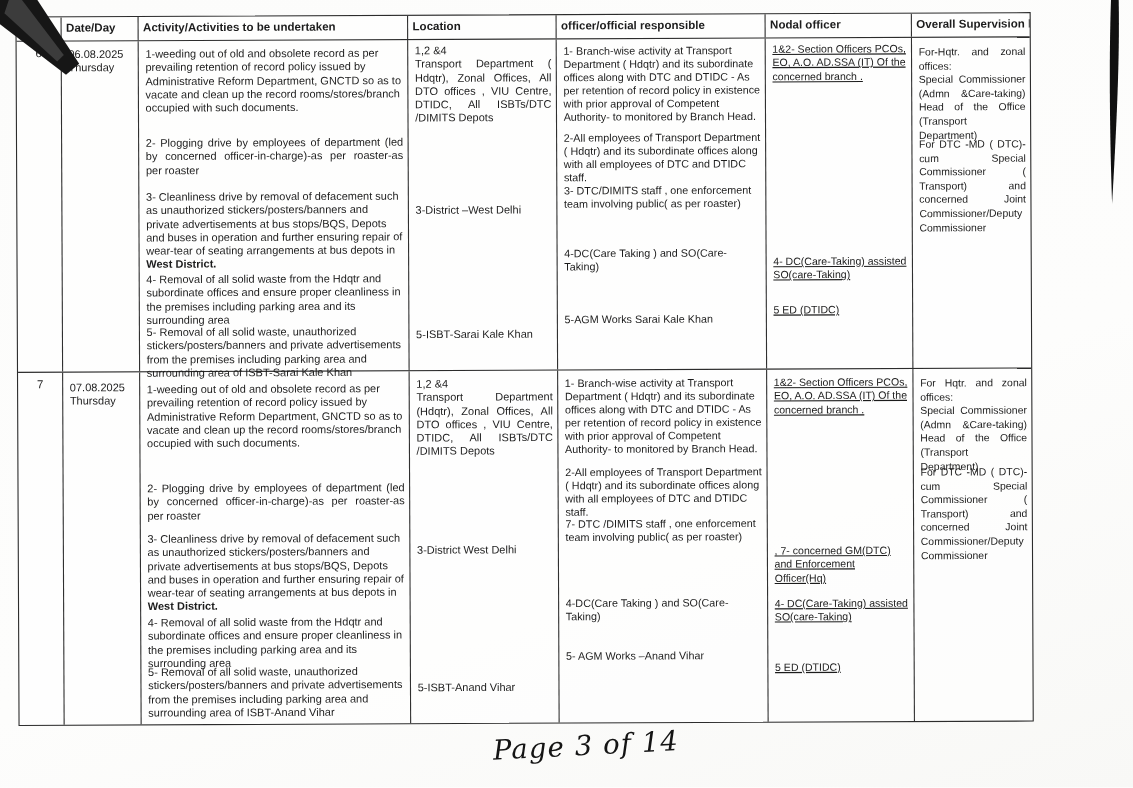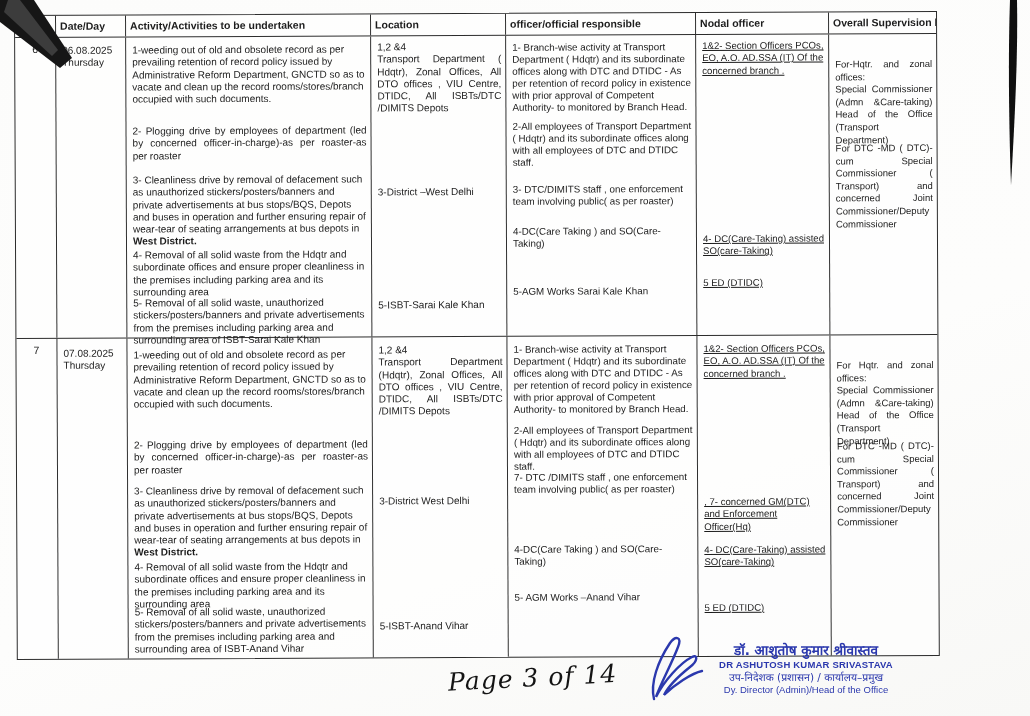--- a/index.html
+++ b/index.html
@@ -31,21 +31,21 @@
   .cell:last-child{border-right:none;}
   .body-row{border-bottom:1.4px solid #2c2c2c;}
   .body-row:last-child{border-bottom:none;}
   .r6{height:300px;}
   .r7{height:320px;}
 
   .p{position:absolute;left:6px;right:4px;margin:0;font-size:10px;line-height:12.3px;}
   .just{text-align:justify;}
   .col-off .p{font-size:9.8px;line-height:12.1px;}
   .col-nod .p{font-size:9.6px;line-height:12.4px;text-decoration:underline;}
-  .col-sup .p{font-size:9.5px;line-height:12.6px;text-align:justify;margin-top:16px;}
+  .col-sup .p{font-size:9.5px;line-height:12.6px;text-align:justify;}
   .sno{position:absolute;top:5px;left:0;right:0;text-align:center;font-size:10.5px;margin:0;}
   b{font-weight:bold;}
 
   
   .page-label{
     position:absolute;left:448px;top:662px;width:220px;
     font-family:"DejaVu Serif", serif;font-style:italic;
     font-size:25px;color:#141414;transform:rotate(-3deg);
     letter-spacing:1px;
   }
@@ -100,21 +100,21 @@
         <p class="p" style="top:5px">
           <span>1,2 &amp;4</span><br>
           <span class="just" style="display:block;text-align:justify">Transport Department ( Hdqtr), Zonal Offices, All DTO offices , VIU Centre, DTIDC, All ISBTs/DTC /DIMITS Depots</span>
         </p>
         <p class="p" style="top:150px">3-District –West Delhi</p>
         <p class="p" style="top:263px">5-ISBT-Sarai Kale Khan</p>
       </div>
       <div class="cell col-off">
         <p class="p" style="top:6px">1- Branch-wise activity at Transport Department ( Hdqtr) and its subordinate offices along with DTC and DTIDC - As per retention of record policy in existence with prior approval of Competent Authority- to monitored by Branch Head.</p>
         <p class="p" style="top:85px">2-All employees of Transport Department ( Hdqtr) and its subordinate offices along with  all employees of DTC and DTIDC staff.</p>
-        <p class="p" style="top:148px">3- DTC/DIMITS staff , one enforcement team involving public( as per roaster)</p>
+        <p class="p" style="top:133px">3- DTC/DIMITS staff , one enforcement team involving public( as per roaster)</p>
         <p class="p" style="top:190px">4-DC(Care Taking ) and SO(Care-Taking)</p>
         <p class="p" style="top:250px">5-AGM Works Sarai Kale Khan</p>
       </div>
       <div class="cell col-nod">
         <p class="p" style="top:5px">1&amp;2- Section Officers PCOs, EO, A.O. AD.SSA (IT)   Of the concerned branch .</p>
         <p class="p" style="top:198px">4- DC(Care-Taking)  assisted SO(care-Taking)</p>
         <p class="p" style="top:242px">5 ED (DTIDC)</p>
       </div>
       <div class="cell col-sup">
         <p class="p" style="top:8px">
@@ -169,29 +169,20 @@
           <span>Special Commissioner (Admn &amp;Care-taking) Head of the Office (Transport Department)</span>
         </p>
         <p class="p" style="top:89px">For DTC -MD ( DTC)- cum Special Commissioner ( Transport) and concerned Joint Commissioner/Deputy Commissioner</p>
       </div>
     </div>
 
   </div>
 
   <div class="page-label">Page 3 of 14</div>
 
-  <div class="signature">
-    <svg class="scrawl" width="90" height="72" viewBox="0 0 90 72">
-      <path d="M14,66 C10,50 18,28 30,10 C36,2 42,4 38,14 C32,30 20,52 16,64 C24,48 40,30 52,24 C58,21 58,28 50,34 C40,42 28,54 24,62 C34,52 52,40 62,38" fill="none" stroke="#2b38ad" stroke-width="2.4" stroke-linecap="round"></path>
-    </svg>
-    <p class="sig-hindi-name">डॉ. आशुतोष कुमार श्रीवास्तव</p>
-    <p class="sig-eng-name">DR ASHUTOSH KUMAR SRIVASTAVA</p>
-    <p class="sig-hindi-title">उप-निदेशक (प्रशासन) / कार्यालय–प्रमुख</p>
-    <p class="sig-eng-title">Dy. Director (Admin)/Head of the Office</p>
-  </div>
 
   <svg class="pen-artifact" width="80" height="80" viewBox="0 0 80 80">
     <polygon points="0,0 34,0 72,58 60,68 0,22" fill="#161616"></polygon>
     <polygon points="8,0 20,0 58,50 52,56 4,12" fill="#3c3c3c"></polygon>
   </svg>
   <svg class="edge-artifact" width="26" height="200" viewBox="0 0 26 200">
     <path d="M10,0 L17,0 C18,55 15,115 11,185 C9,130 8,55 10,0 Z" fill="#101010"></path>
   </svg>
 
 </div>

